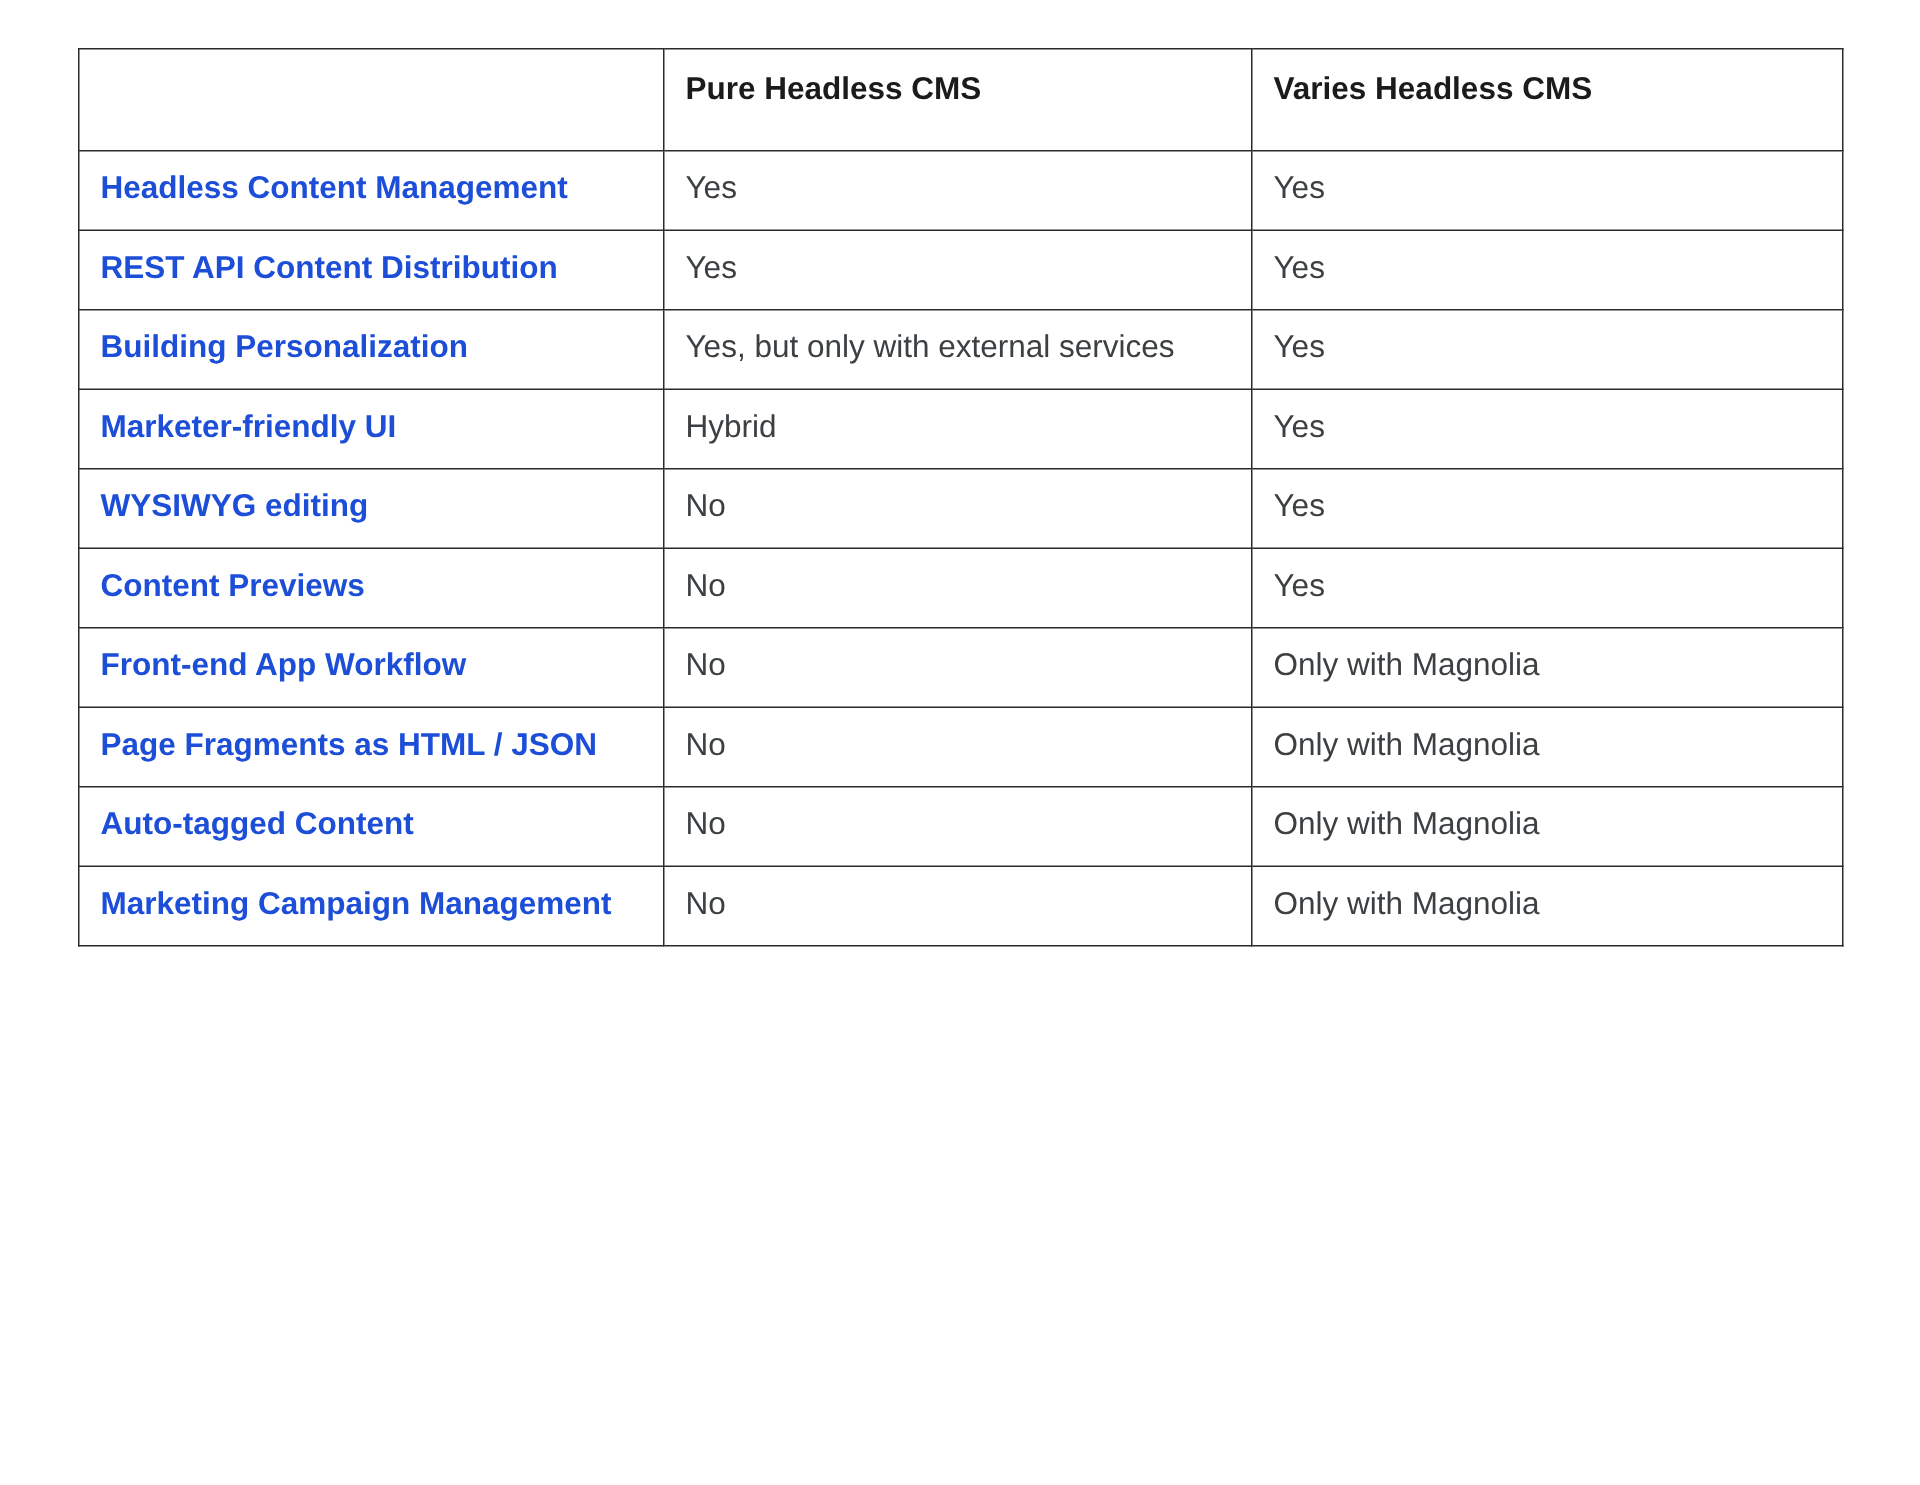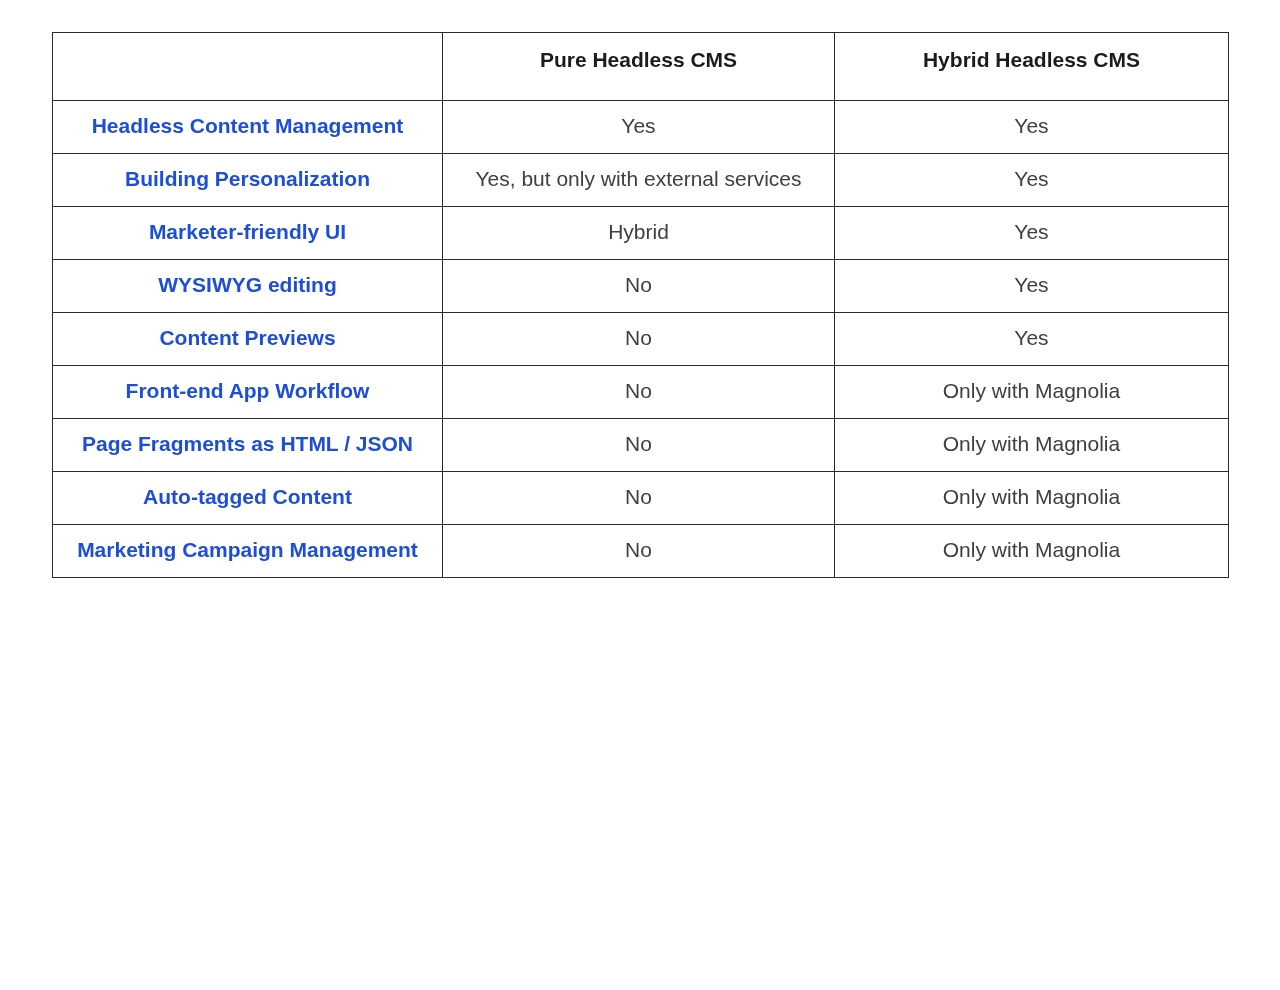--- a/index.html
+++ b/index.html
@@ -31,21 +31,21 @@
   table.compare col.c2 { width: 392px; }
   table.compare col.c3 { width: 394px; }
 
   table.compare th,
   table.compare td {
     border: 1px solid #2b2b2b;
     vertical-align: top;
     padding: 11px 14px 12px 14px;
     font-size: 21px;
     line-height: 1.38;
-    text-align: center;
+    text-align: left;
   }
   table.compare thead th {
     font-weight: bold;
     color: #1b1b1b;
     height: 40px;
     padding-top: 13px;
     padding-bottom: 14px;
   }
   table.compare tbody th {
     font-weight: bold;
@@ -64,26 +64,31 @@
   <table class="compare">
     <colgroup>
       <col class="c1">
       <col class="c2">
       <col class="c3">
     </colgroup>
     <thead>
       <tr>
         <th class="empty-head"></th>
         <th>Pure Headless CMS</th>
-        <th>Hybrid Headless CMS</th>
+        <th>Varies Headless CMS</th>
       </tr>
     </thead>
     <tbody>
       <tr>
         <th>Headless Content Management</th>
+        <td>Yes</td>
+        <td>Yes</td>
+      </tr>
+      <tr>
+        <th>REST API Content Distribution</th>
         <td>Yes</td>
         <td>Yes</td>
       </tr>
       <tr>
         <th>Building Personalization</th>
         <td>Yes, but only with external services</td>
         <td>Yes</td>
       </tr>
       <tr>
         <th>Marketer-friendly UI</th>

